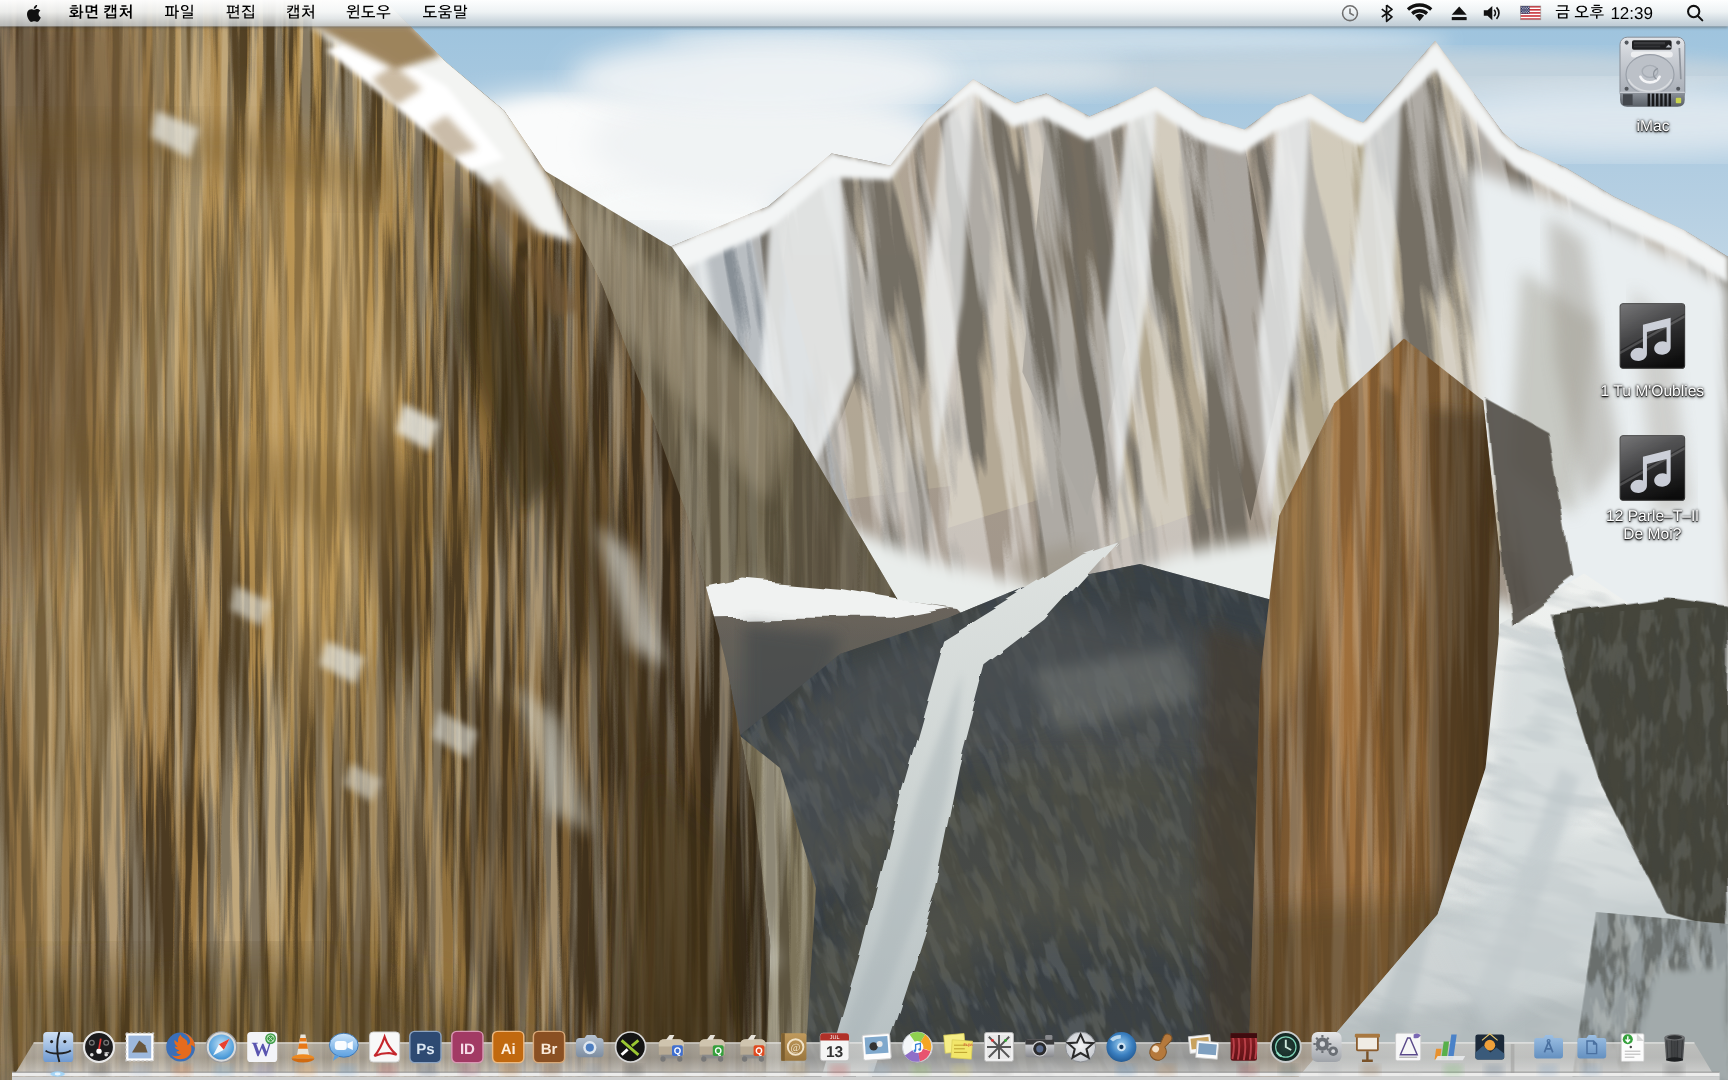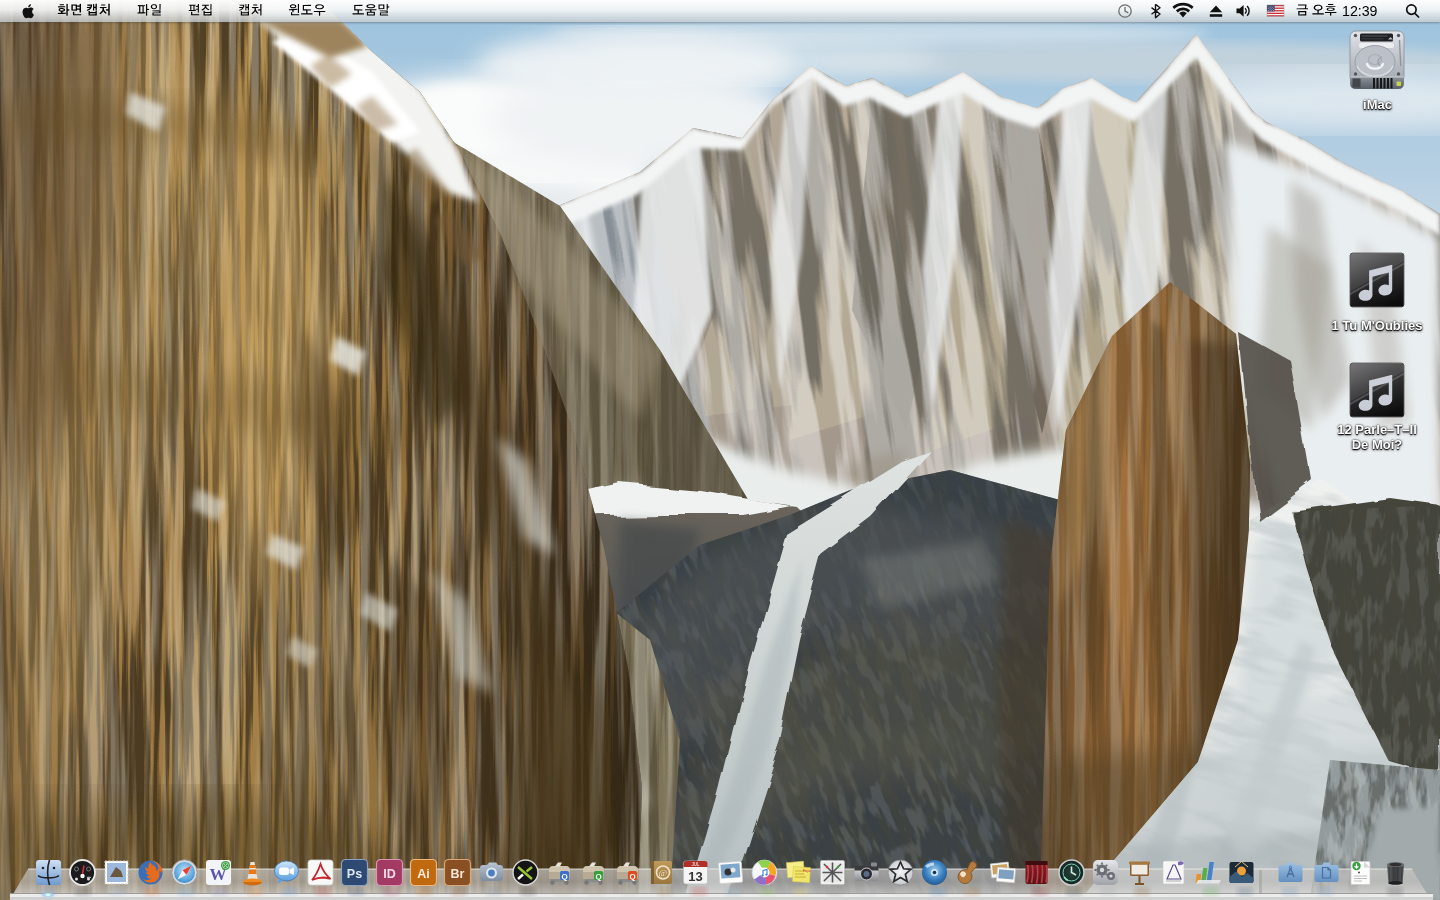--- a/index.html
+++ b/index.html
@@ -1,18 +1,18 @@
 <!DOCTYPE html>
 <html><head>
 <meta charset="utf-8">
 <style>
 html,body{margin:0;padding:0;width:1440px;height:900px;overflow:hidden;background:#9fc2dc;font-family:"Liberation Sans",sans-serif;}
 #wall{position:absolute;left:0;top:0;width:1440px;height:900px;}
 #menubar{position:absolute;left:0;top:0;width:1440px;height:22px;background:linear-gradient(rgba(255,255,255,0.98),rgba(244,246,246,0.93) 45%,rgba(213,218,221,0.82) 82%,rgba(198,204,209,0.78));box-shadow:0 1px 2px rgba(60,60,60,.4);}
-.lbl{position:absolute;color:#fff;font-size:13px;font-weight:bold;text-align:center;text-shadow:0 1px 1px rgba(0,0,0,.95),0 1px 3px rgba(0,0,0,.8),0 0 2px rgba(0,0,0,.9);opacity:0.999;}
+.lbl{position:absolute;color:#fff;font-size:13px;font-weight:normal;text-align:center;text-shadow:0 1px 1px rgba(0,0,0,.95),0 1px 3px rgba(0,0,0,.8),0 0 2px rgba(0,0,0,.9);opacity:0.999;}
 
 .dicon{position:absolute;top:858px;}
 #dockwrap svg{overflow:visible}
 </style>
 </head>
 <body>
 <svg id="wall" viewBox="0 0 1440 900" preserveAspectRatio="none">
 <defs>
 <linearGradient id="sky" x1="0" y1="0" x2="0" y2="1">
  <stop offset="0" stop-color="#9bc2dd"></stop>

